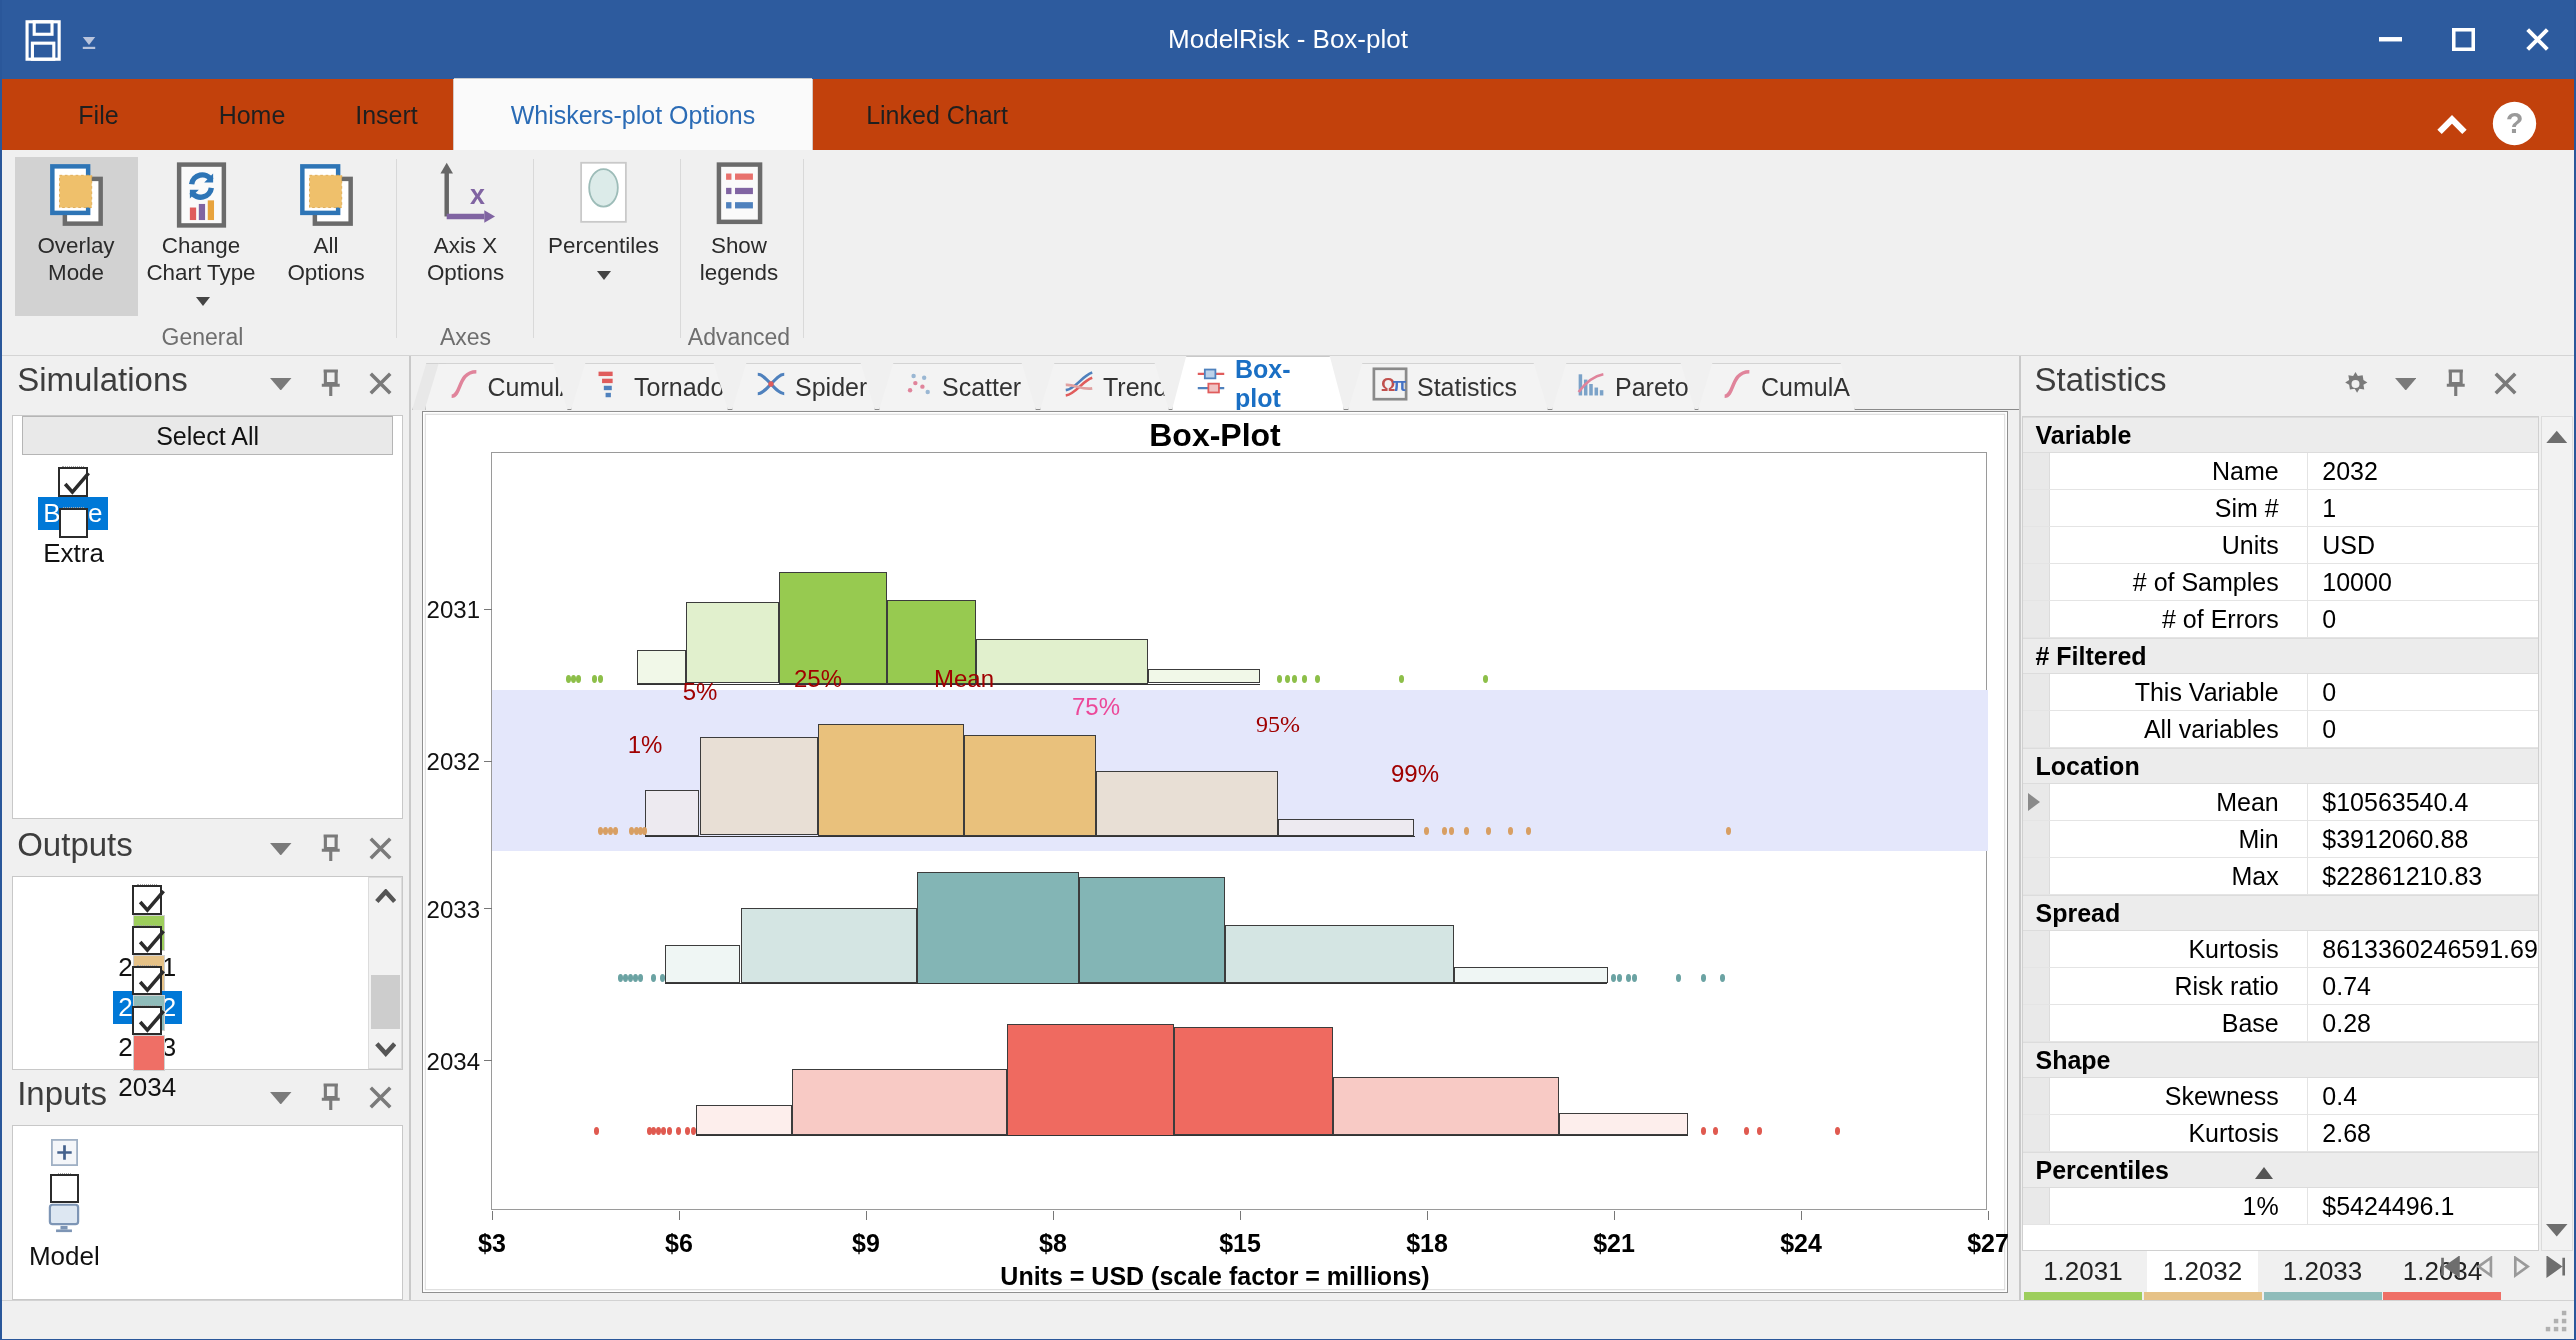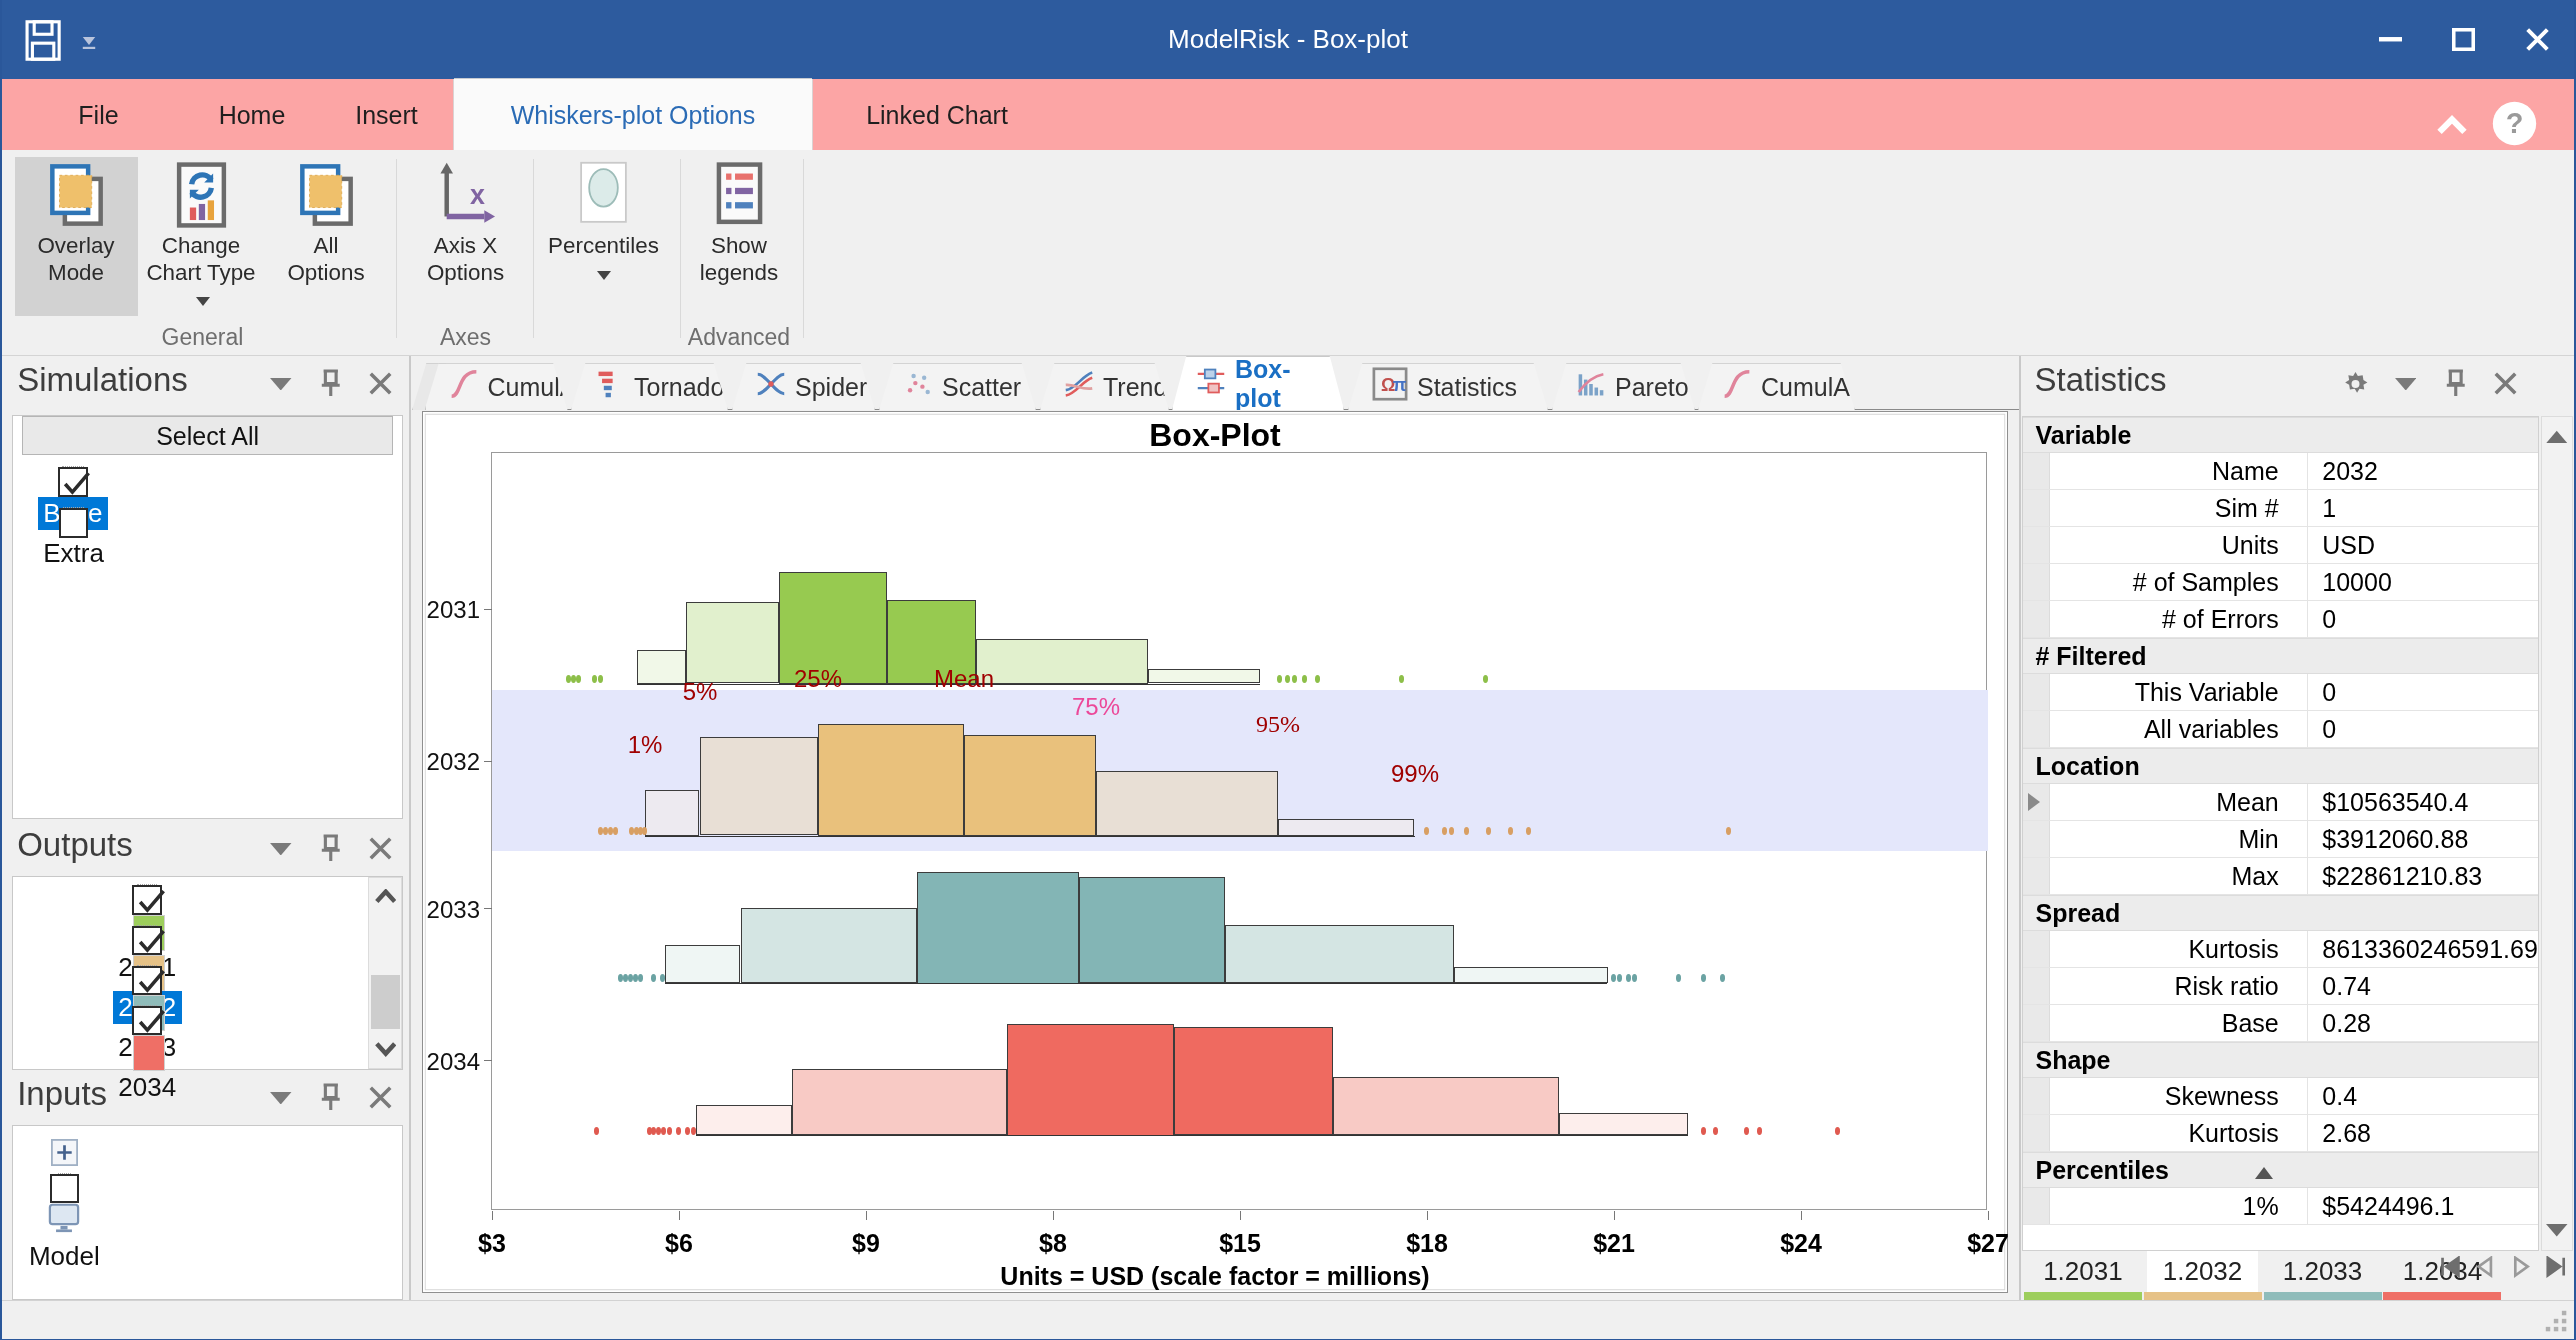--- a/index.html
+++ b/index.html
@@ -5,21 +5,21 @@
   html,body{margin:0;padding:0;background:#444;}
   *{box-sizing:border-box;font-family:"Liberation Sans",sans-serif;}
   .abs{position:absolute;}
   #window{position:relative;width:2576px;height:1341px;background:#f0f0f0;
           border-left:2.7px solid #2a579a;border-right:2.7px solid #2a579a;border-bottom:2.7px solid #2a579a;overflow:hidden;}
   
   #titlebar{position:absolute;left:0;top:0;width:100%;height:79px;background:#2d5b9e;color:#fff;}
   #title-text{position:absolute;left:0;right:0;top:0;height:79px;line-height:79px;text-align:center;font-size:26px;color:#fff;}
   .wbtn{position:absolute;top:0;width:63px;height:79px;display:flex;align-items:center;justify-content:center;cursor:default;}
   
-  #ribbon-tabs{position:absolute;left:0;top:79px;width:100%;height:72px;background:#fca5a5;}
+  #ribbon-tabs{position:absolute;left:0;top:79px;width:100%;height:72px;background:#c2410c;}
   .rtab{position:absolute;top:0;height:72px;line-height:72px;padding:0 38px;font-size:25px;color:#1f1f1f;cursor:default;}
   .rtab.active{background:#fafafa;color:#2a6bb5;box-shadow:0 -0.9px 0 #d8d8d8,-0.9px 0 0 #d8d8d8,0.9px 0 0 #d8d8d8;}
   #ribbon-content{position:absolute;left:0;top:150px;width:100%;height:206px;background:#f0f0f0;border-bottom:0.9px solid #d4d4d4;}
   .rgroup{position:absolute;top:0;height:206px;}
   .rgname{position:absolute;bottom:5.4px;left:0;right:0;text-align:center;font-size:23px;color:#6e6e6e;}
   .rsep{position:absolute;top:9px;width:0.9px;height:179px;background:#d9d9d9;}
   .rbtn{position:absolute;top:7.2px;width:125px;height:159px;text-align:center;cursor:default;padding-top:3.6px;}
   .rbtn.selected{background:#d2d2d2;}
   .rbtn .ricon{display:block;margin:0 auto;width:63px;height:68px;}
   .rbtn .rlabel{font-size:22.4px;color:#2b2b2b;line-height:27px;margin-top:3.6px;}

